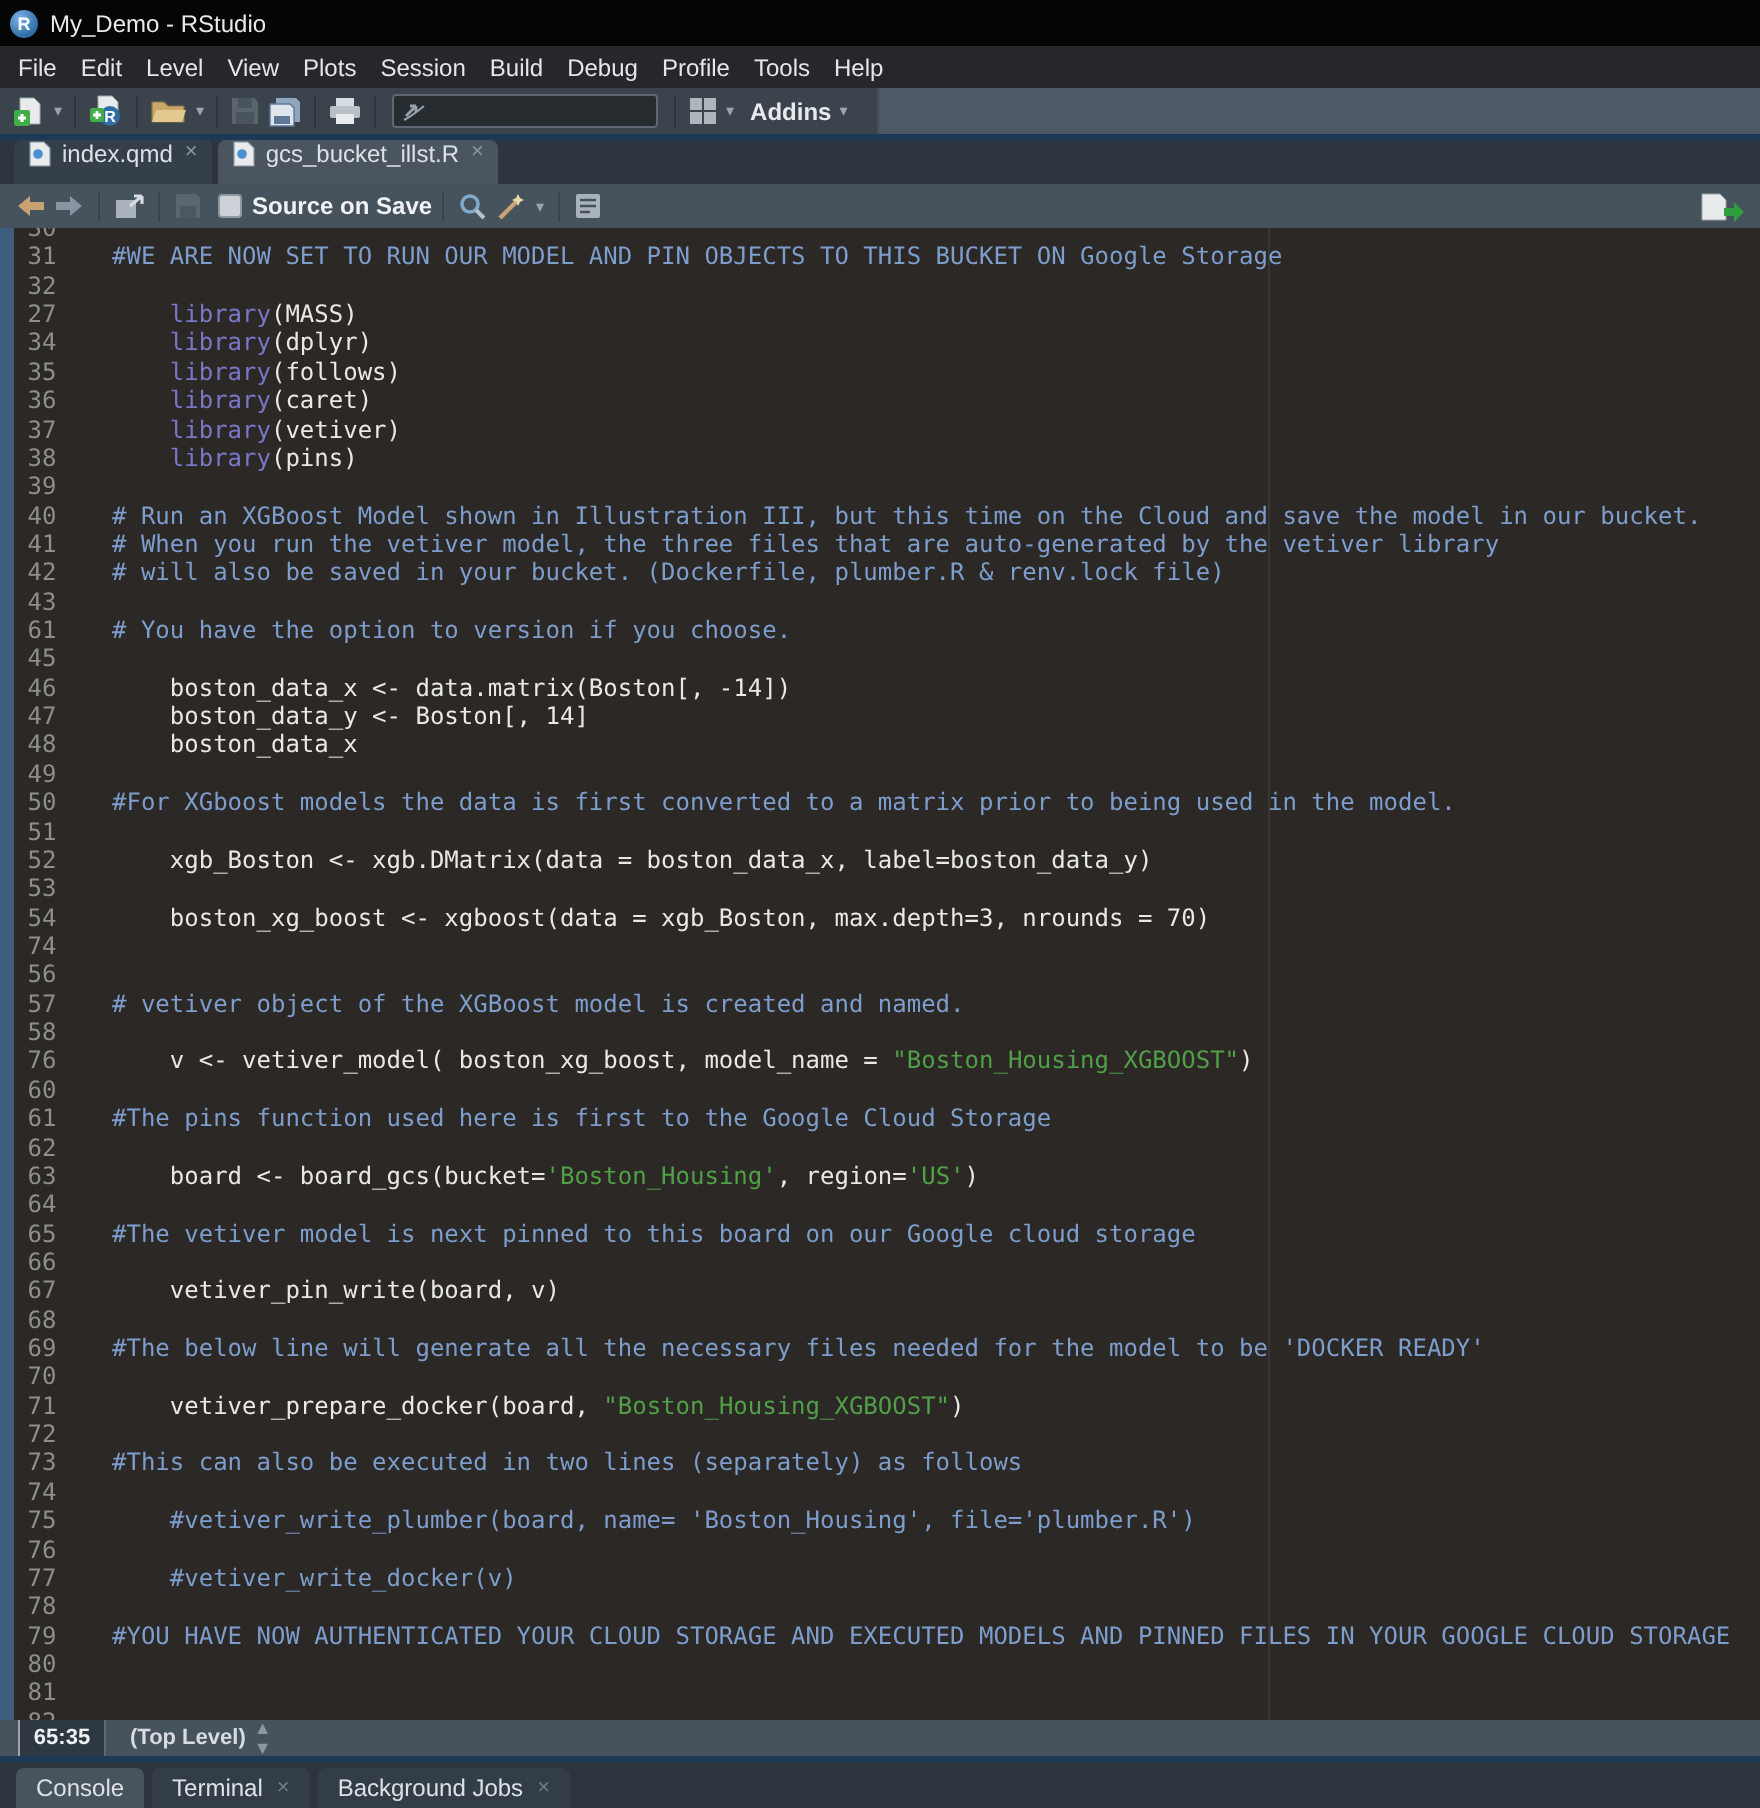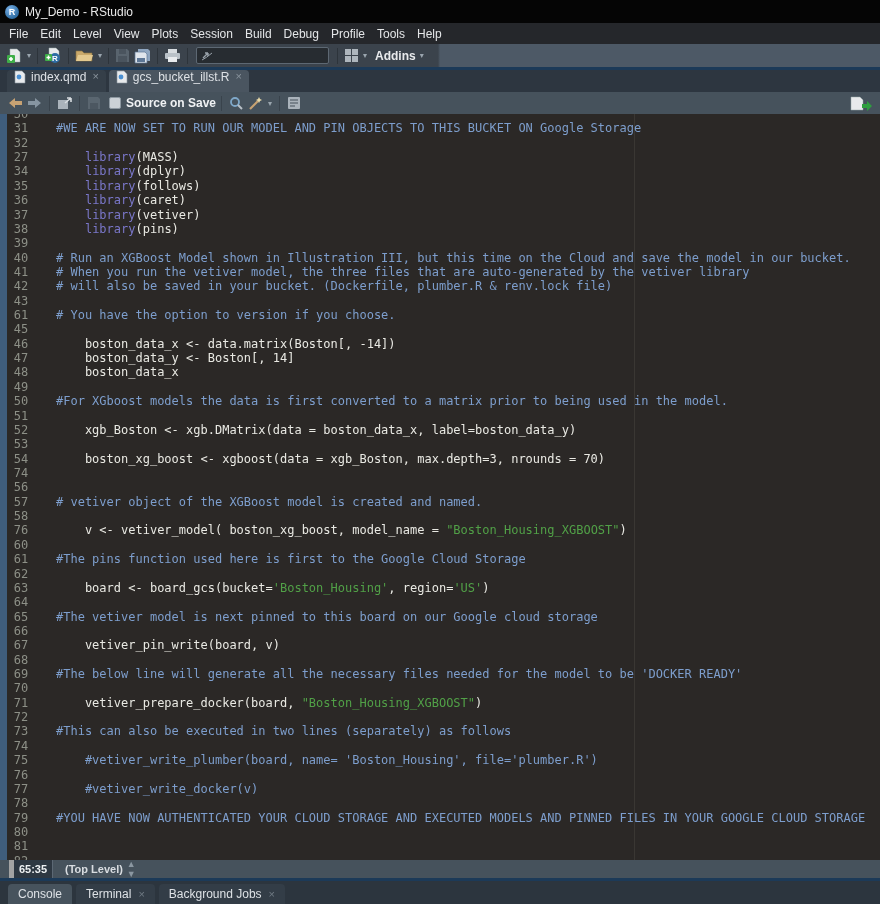--- a/index.html
+++ b/index.html
@@ -55,21 +55,21 @@
   .code-line { display:flex; height:14.36px; line-height:14.36px; font-family:"DejaVu Sans Mono", monospace; font-size:12px; white-space:pre; }
   .line-num { width:42px; text-align:center; color:#8d9087; flex:0 0 auto; }
   .line-text { padding-left:14px; }
   .tok-p { color:#e9e9e3;margin-top:32px; }
   .tok-c { color:#7d9ecd; }
   .tok-k { color:#7a77c9; }
   .tok-s { color:#51a047; }
 
   
   .statusbar { height:18px; background:#46525c; display:flex; align-items:center; flex:0 0 auto; }
-  .cursor-box { width:44px; height:18px; background:#2e3842; border-right:1px solid #5c6874; border-left:5px solid #a3a3a3;
+  .cursor-box { width:44px; height:18px; background:#2e3842; border-right:1px solid #5c6874; border-left:1px solid #a3a3a3;
                 color:#eef1f3; font-size:11px; font-weight:bold; display:flex; align-items:center; justify-content:center; margin-left:9px; }
   .scope { color:#d8dce0; font-size:11px; font-weight:bold; margin-left:12px; }
   .spinner { color:#8b97a1; font-size:9px; margin-left:4px; }
 
   
   .consolestrip { height:23px; background:#2c353e; display:flex; align-items:flex-end; padding-left:8px; flex:0 0 auto; }
   .btab { height:20px; display:flex; align-items:center; padding:0 10px; border-radius:4px 4px 0 0; margin-right:4px;
           background:#333d47; color:#dde1e5; font-size:12px; }
   .btab.active { background:#47535d; }
   .btab .tab-close { color:#707b85; font-size:11px; margin-left:7px; }

